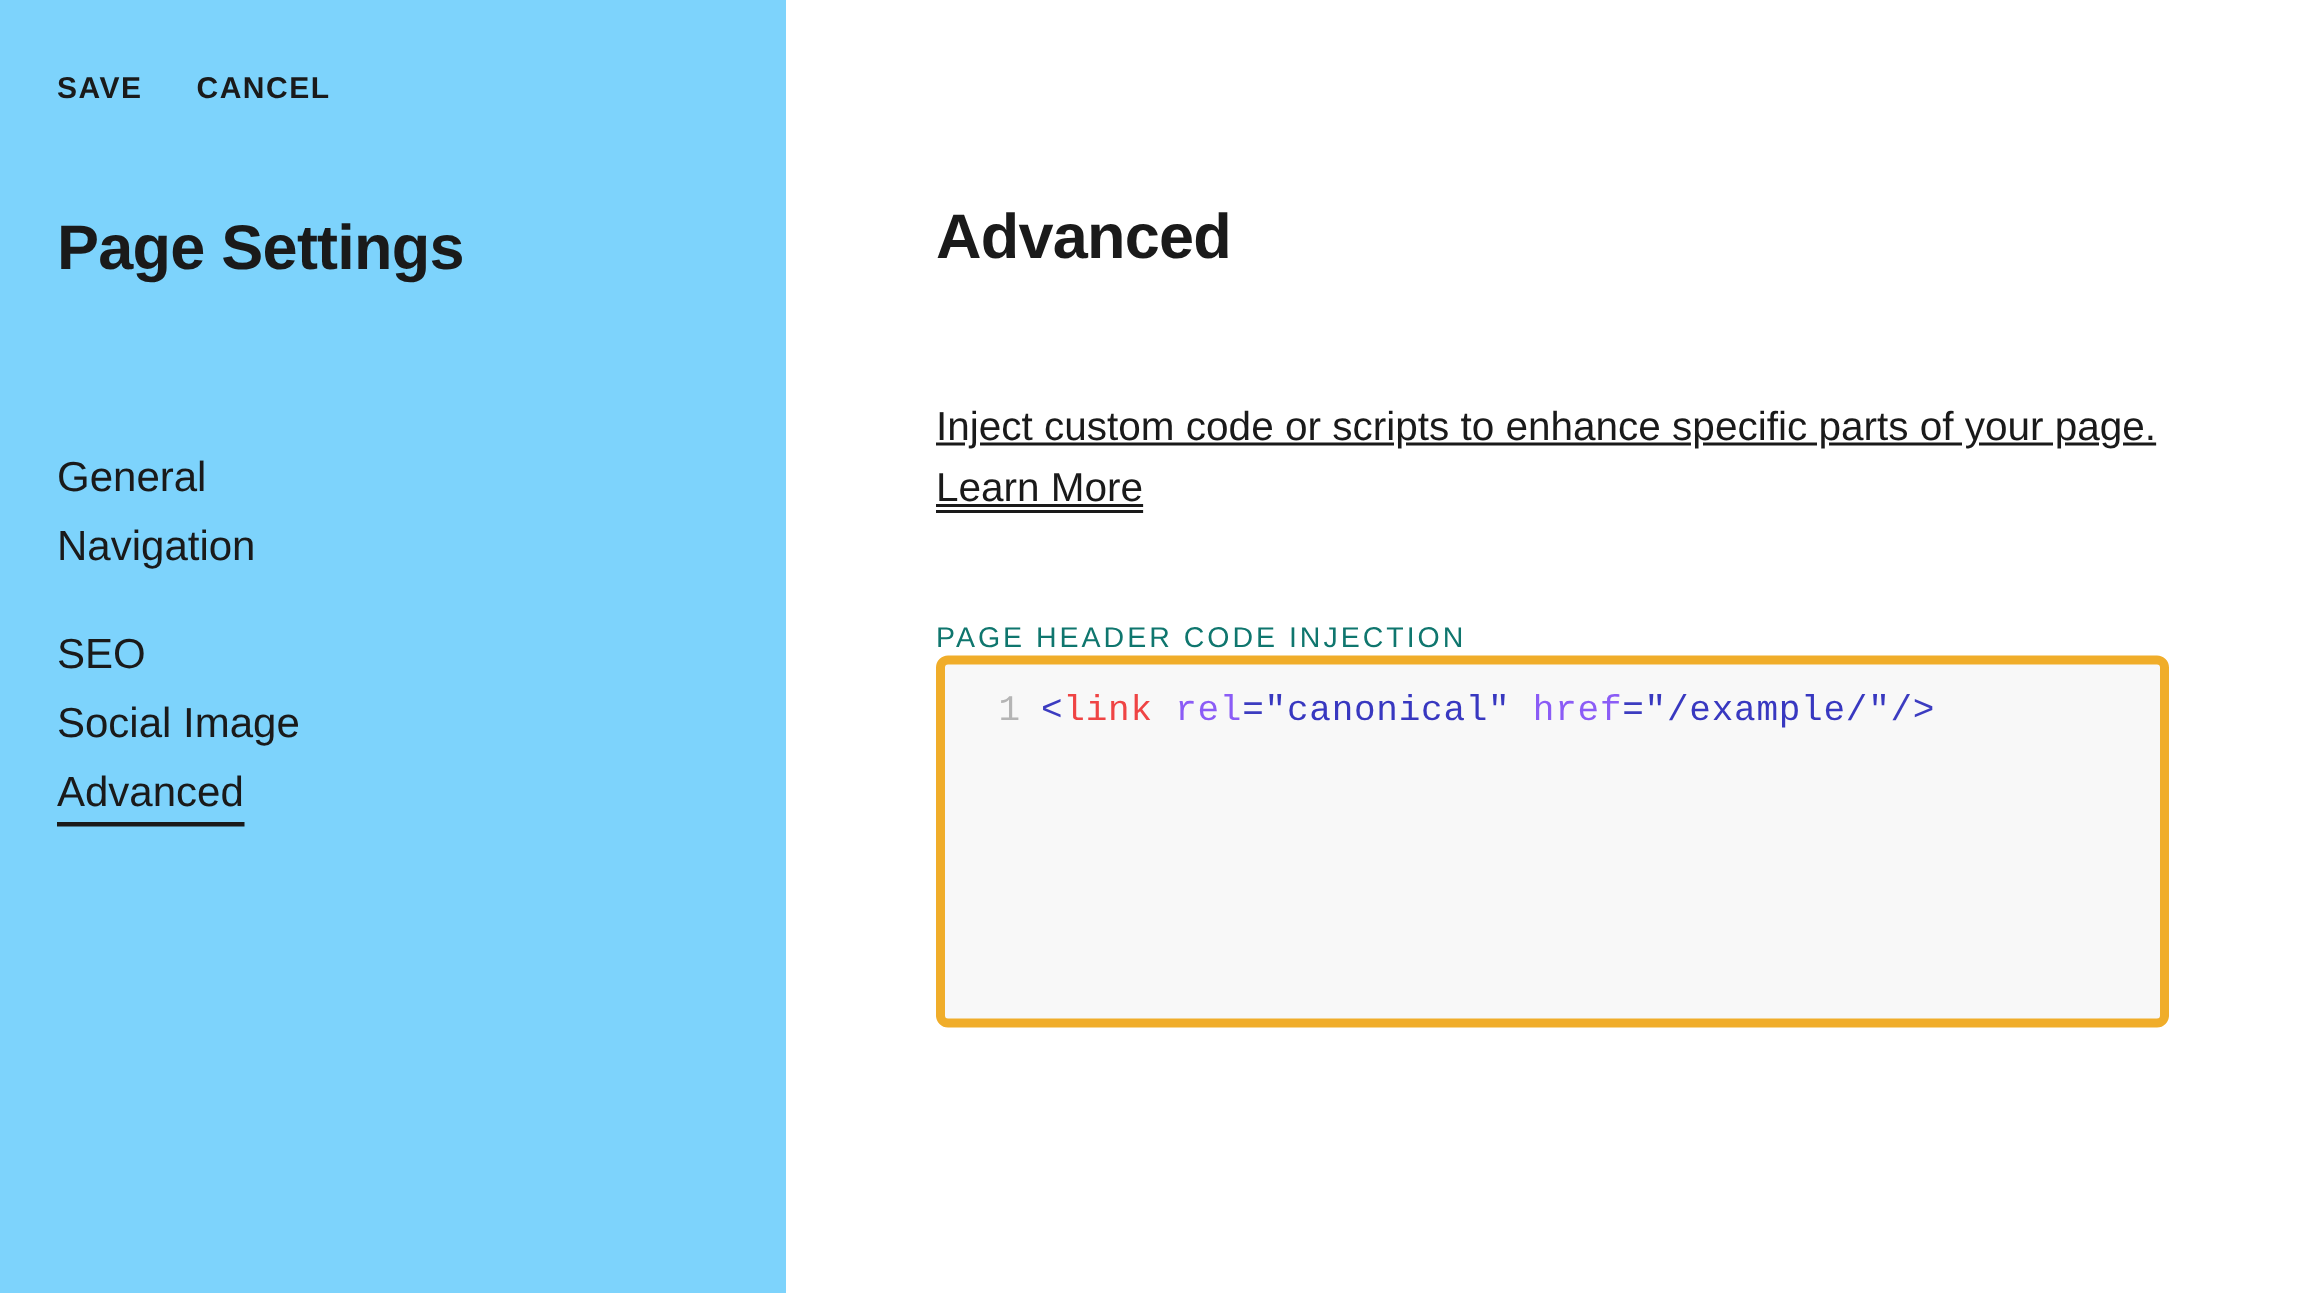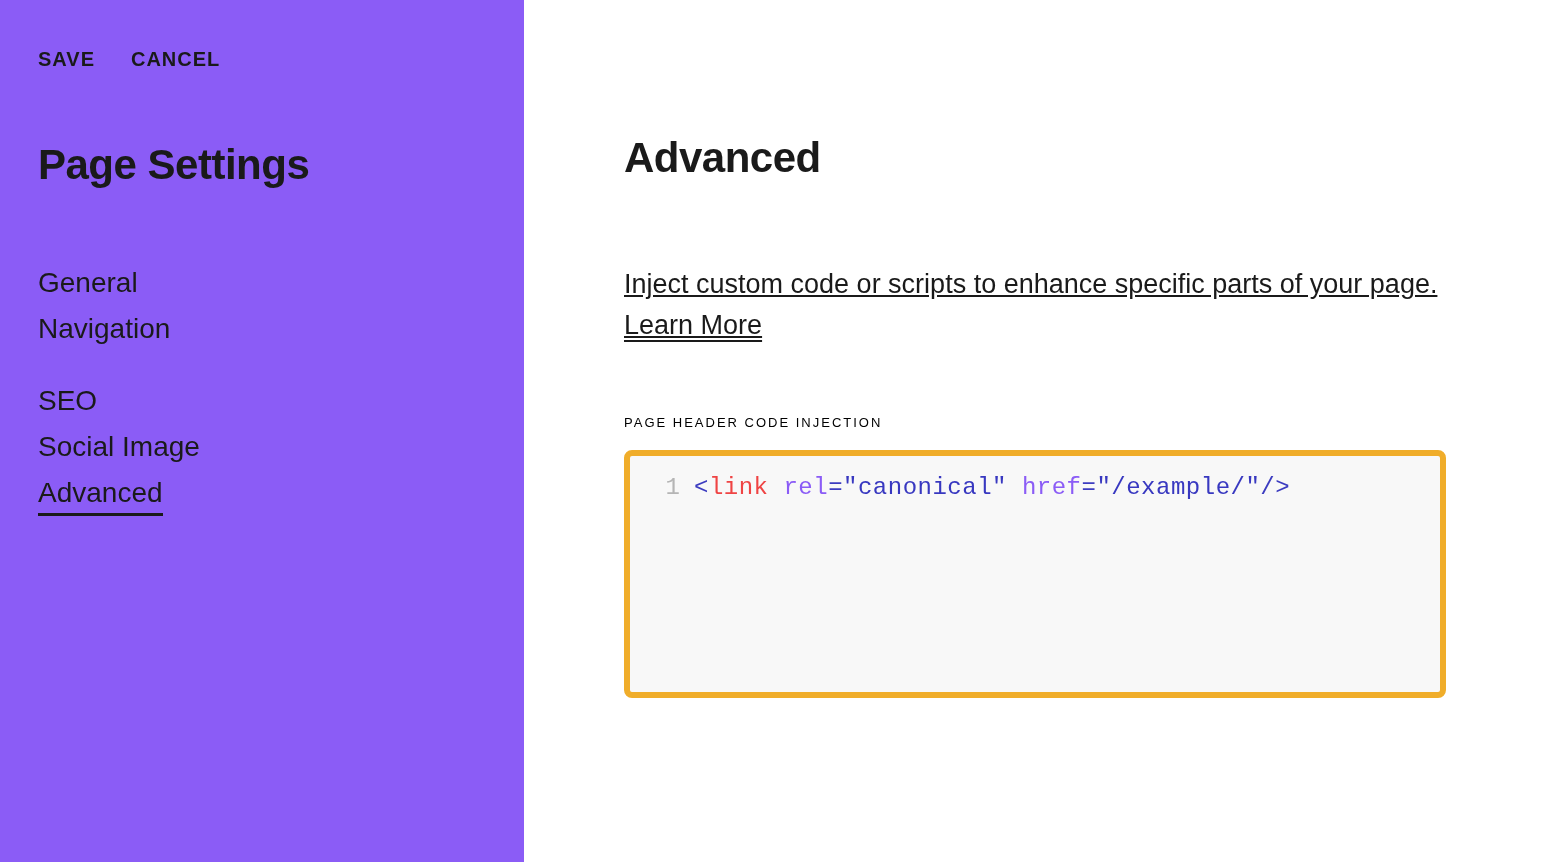--- a/index.html
+++ b/index.html
@@ -10,40 +10,40 @@
     body {
       font-family: -apple-system, BlinkMacSystemFont, "Helvetica Neue", Helvetica, Arial, sans-serif;
       display: flex;
       width: 1546px;
       height: 862px;
       background: #fff;
     }
     .sidebar {
       width: 524px;
       height: 100%;
-      background: #8b5cf6;
+      background: #7dd3fc;
       padding: 48px 38px;
     }
     .sidebar-actions {
       display: flex;
       gap: 36px;
       margin-bottom: 70px;
     }
     .sidebar-action {
       font-size: 20px;
       font-weight: 600;
       letter-spacing: 1px;
       color: #1a1a1a;
       cursor: pointer;
     }
     .sidebar-title {
       font-size: 42px;
       font-weight: 600;
       color: #1a1a1a;
-      margin-bottom: 78px;
+      margin-bottom: 113px;
       letter-spacing: -0.5px;
     }
     .sidebar-nav {
       display: flex;
       flex-direction: column;
       gap: 14px;
     }
     .sidebar-nav-item {
       font-size: 28px;
       font-weight: 400;
@@ -78,25 +78,24 @@
       margin-bottom: 70px;
       text-decoration: underline;
     }
     .learn-more-link {
       text-decoration: underline;
       text-underline-offset: 6px;
       text-decoration-thickness: 2px;
       cursor: pointer;
     }
     .section-label {
-      font-size: 13px;
+      font-size: 19px;
       font-weight: 500;
       letter-spacing: 2px;
-      color: #000000;
-      margin-bottom: 20px;
+      color: #0f766e;
     }
     .code-editor {
       border: 6px solid #f0ad2a;
       border-radius: 8px;
       background: #f8f8f8;
       height: 248px;
       padding: 18px 10px;
       font-family: "SFMono-Regular", Consolas, "Liberation Mono", Menlo, monospace;
       font-size: 24px;
       margin-bottom: 16px;

